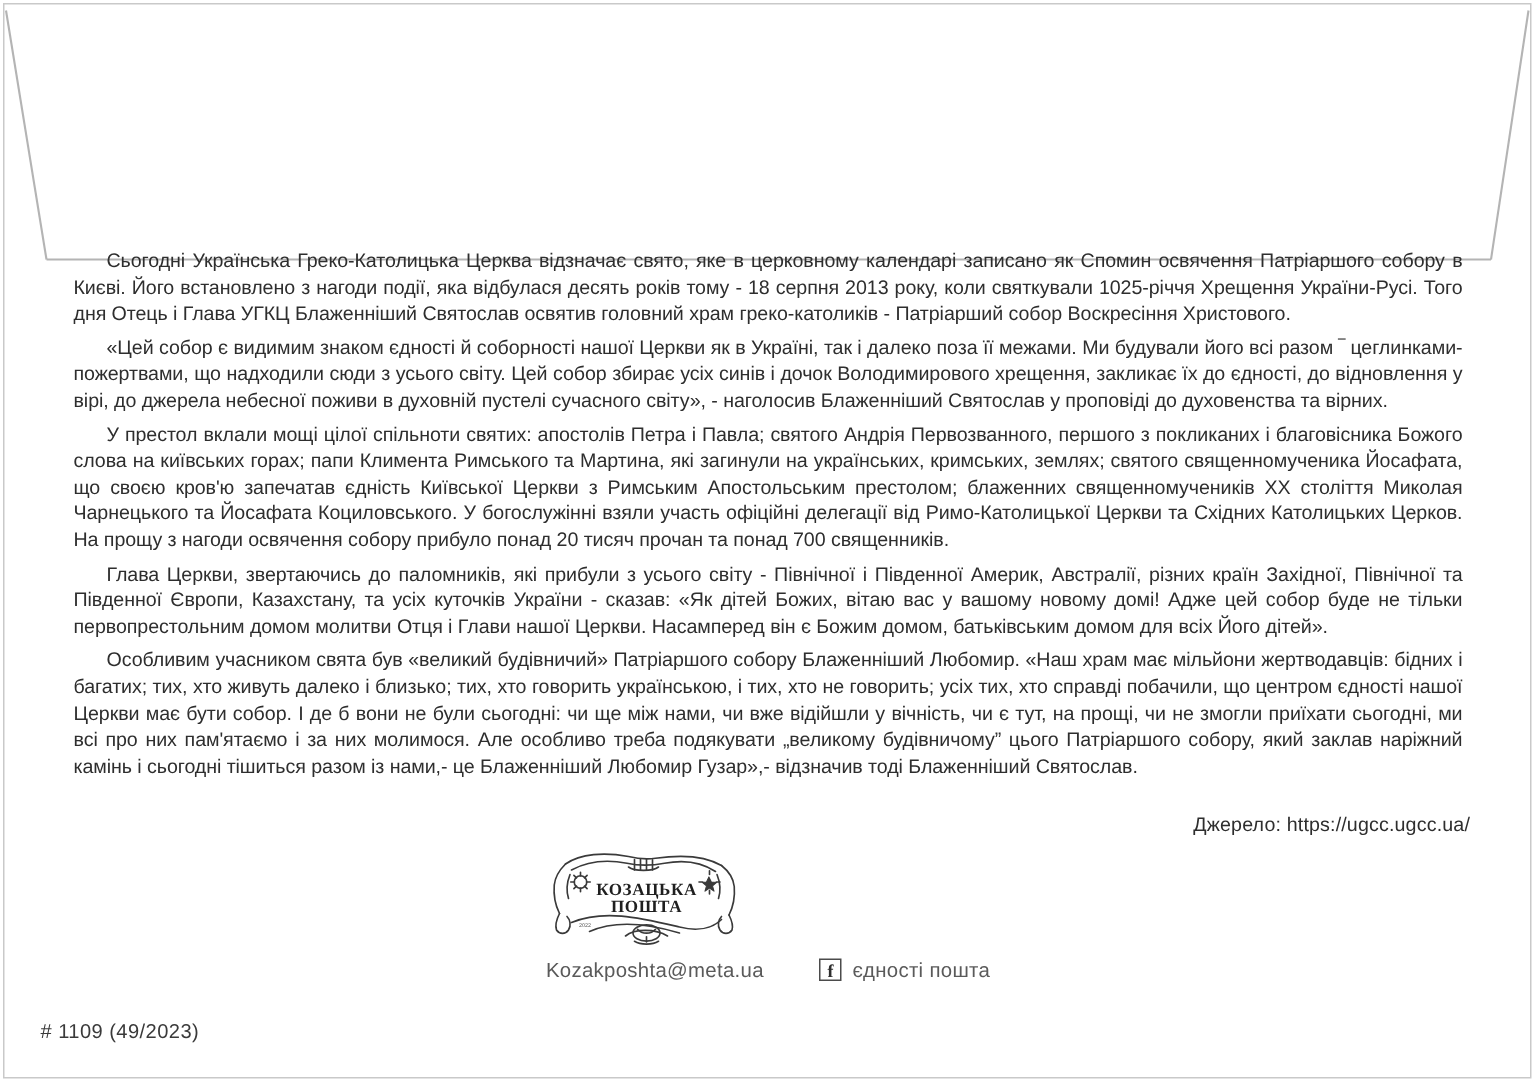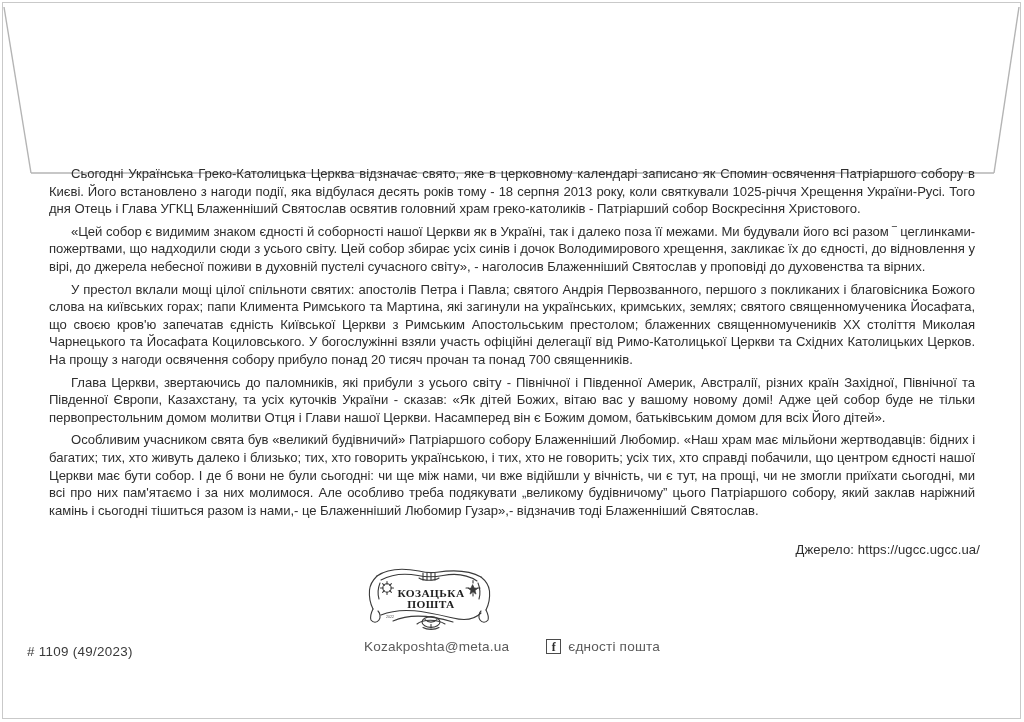--- a/index.html
+++ b/index.html
@@ -114,21 +114,21 @@
     line-height: 1;
     margin-right: 7px;
     box-sizing: border-box;
   }
   .fb-group { display: inline-flex; align-items: center; }
 
   
   #issue-number {
     position: absolute;
     left: 27px;
-    top: 644px;
+    top: 680px;
     font-size: 13.4px;
     color: #3a3a3a;
     letter-spacing: 0.3px;
   }
 </style>
 </head>
 <body>
 
 <div id="page">
 

